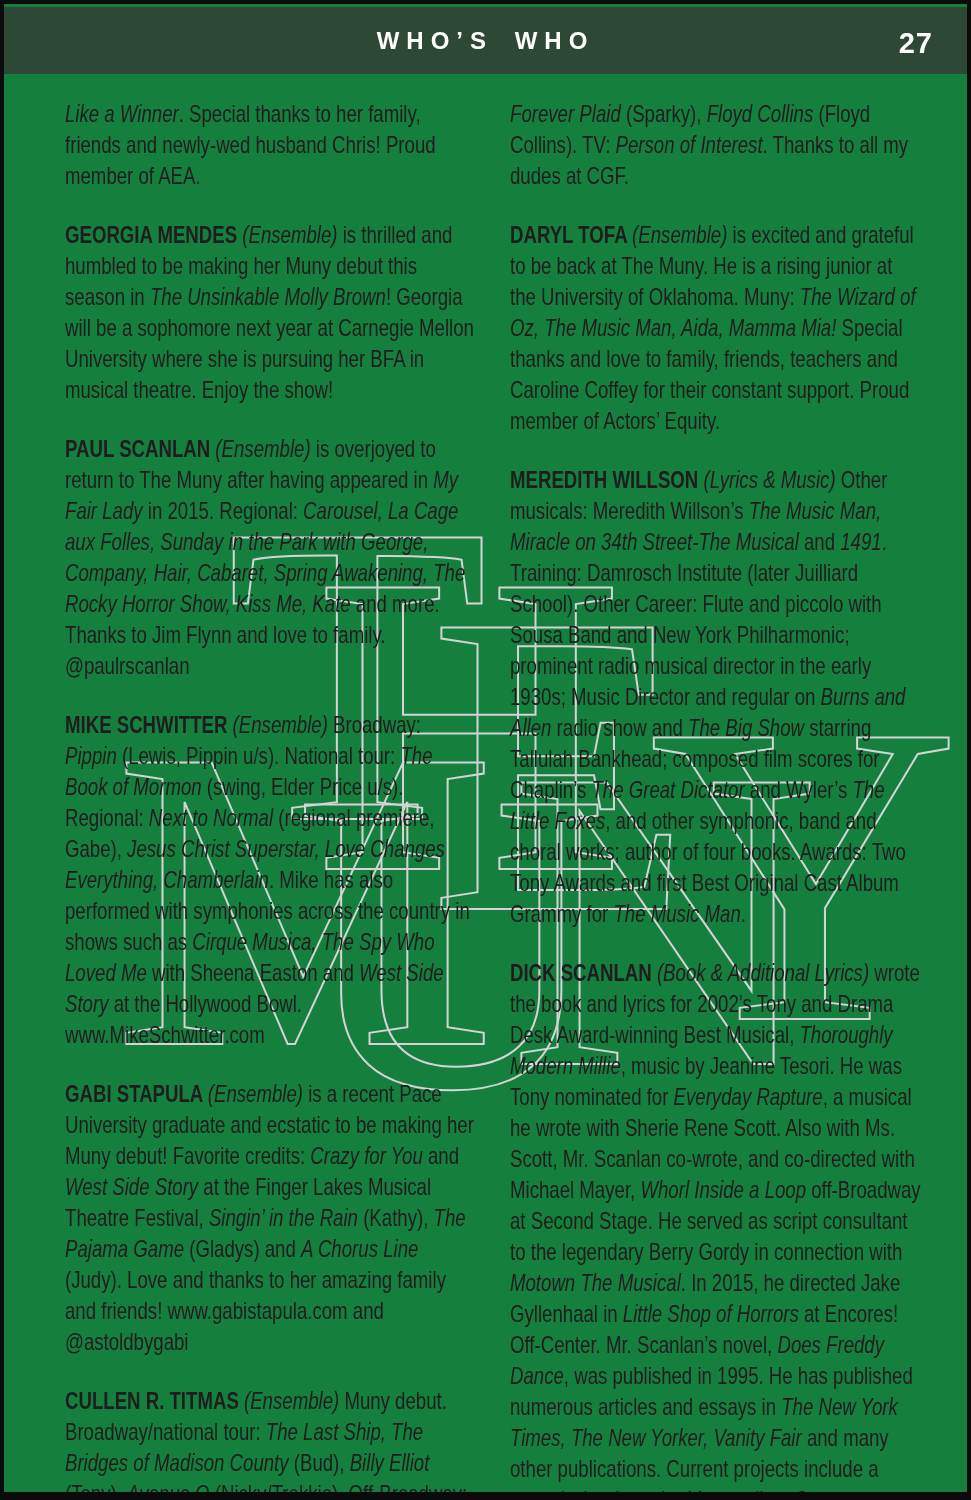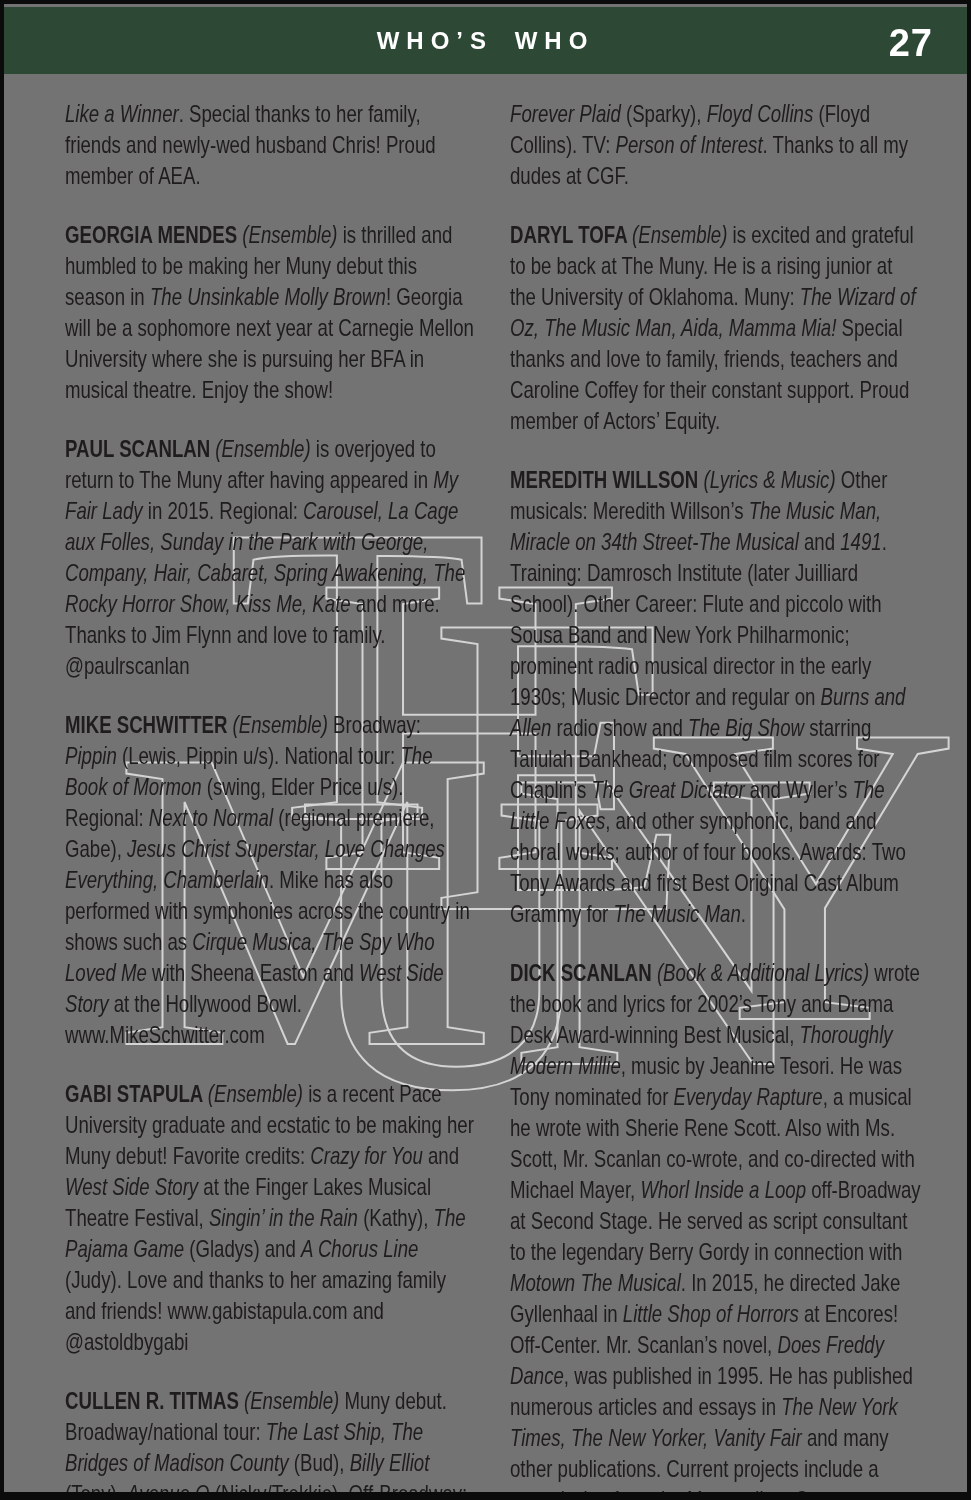--- a/index.html
+++ b/index.html
@@ -6,21 +6,21 @@
   body{
     width:971px;height:1500px;
     position:relative;
     background:#0b0b0b;
     font-family:"Liberation Sans",sans-serif;
     overflow:hidden;
   }
   .page{
     position:absolute;
     left:4px;top:4px;right:4px;bottom:8px;
-    background:#737373;
+    background:#15803d;
     overflow:hidden;
   }
   .header-bar{
     position:absolute;
     left:0;right:0;top:3px;height:67px;
     background:#2d4935;
   }
   .header-title{
     position:absolute;left:0;right:0;top:0;
     text-align:center;
@@ -29,21 +29,21 @@
     font-weight:700;
     font-size:24px;
     letter-spacing:7px;
     word-spacing:8px;
   }
   .page-number{
     position:absolute;right:34px;top:0;
     line-height:72px;
     color:#ffffff;
     font-weight:700;
-    font-size:38px;
+    font-size:29px;
     letter-spacing:1px;
   }
   
   .watermark{position:absolute;left:0;top:0;width:100%;height:100%;z-index:0;}
   .wm{
     position:absolute;
     font-family:"Liberation Serif",serif;
     font-size:430px;
     line-height:1;
     color:transparent;

